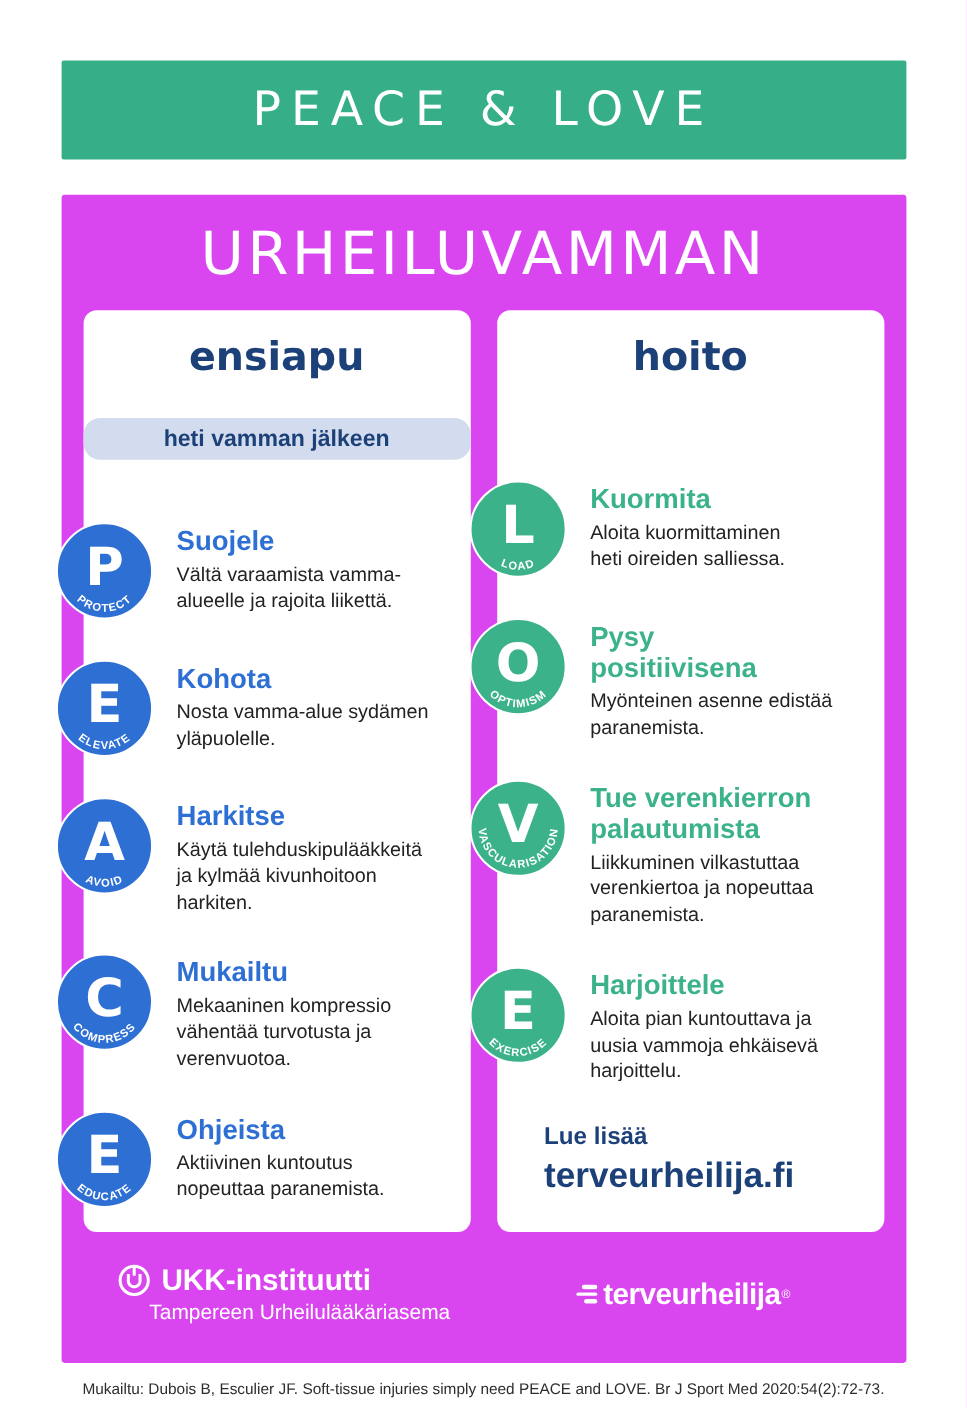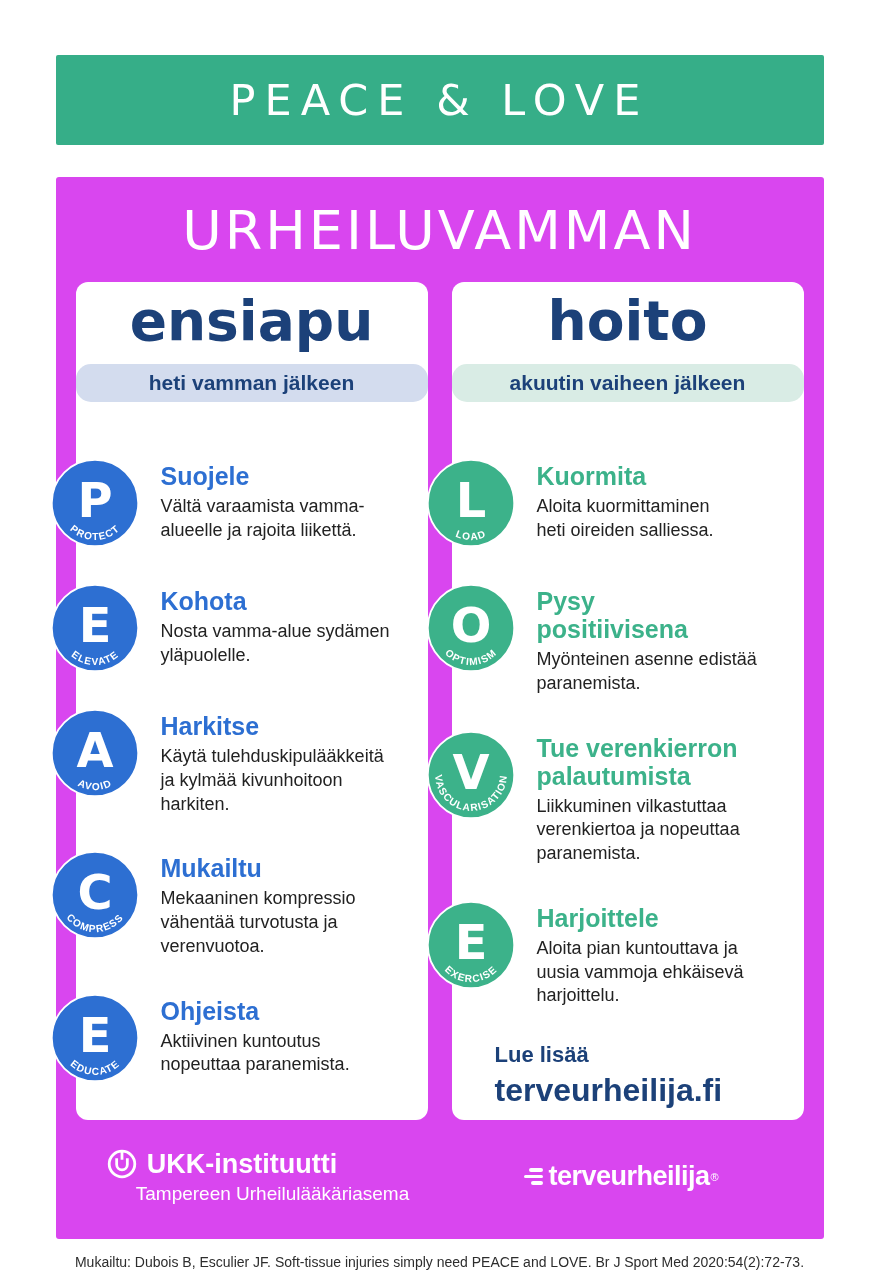--- a/index.html
+++ b/index.html
@@ -33,22 +33,22 @@
     margin:6px 0 20px;
   }
 
   
   .cards { display:flex; gap:24px; justify-content:center; }
   .card {
     width:352px; height:838px; background:#ffffff; border-radius:12px;
     box-sizing:border-box; position:relative;
   }
   .card-title {
-    text-align:center; color:#1c4179; font-weight:bold; font-size:55px;
-    line-height:1.3; height:78px; padding-top:4px;
+    text-align:center; color:#1c4179; font-weight:bold; font-size:36px;
+    line-height:1.3; height:78px; padding-top:20px;
     font-family:"DejaVu Sans", sans-serif;
   }
   .card-band {
     height:38px; display:flex; align-items:center; justify-content:center;
     color:#1c4179; font-weight:bold; font-size:21px;border-radius:15px;
   }
   .band-blue  { background:#d3dcee; }
   .band-green { background:#d9ece5; }
 
   
@@ -195,21 +195,20 @@
               <div class="item-body">Aktiivinen kuntoutus
 nopeuttaa paranemista.</div>
             </div>
           </div>
 
         </div>
       </div>
 
       <div class="card col-right">
         <div class="card-title">hoito</div>
-        <div class="card-band band-green">akuutin vaiheen jälkeen</div>
 
         <div class="items">
 
           <div class="item">
             <svg class="badge" viewBox="0 0 100 100">
               <circle class="bc" cx="50" cy="50" r="47"></circle>
               <path id="arc-1-0" class="arc" d="M 12 60 A 39 39 0 0 0 88 60"></path>
               <text class="badge-letter" x="50" y="47">L</text>
               <text class="badge-ring"><textPath href="#arc-1-0" startOffset="50%">LOAD</textPath></text>
             </svg>

